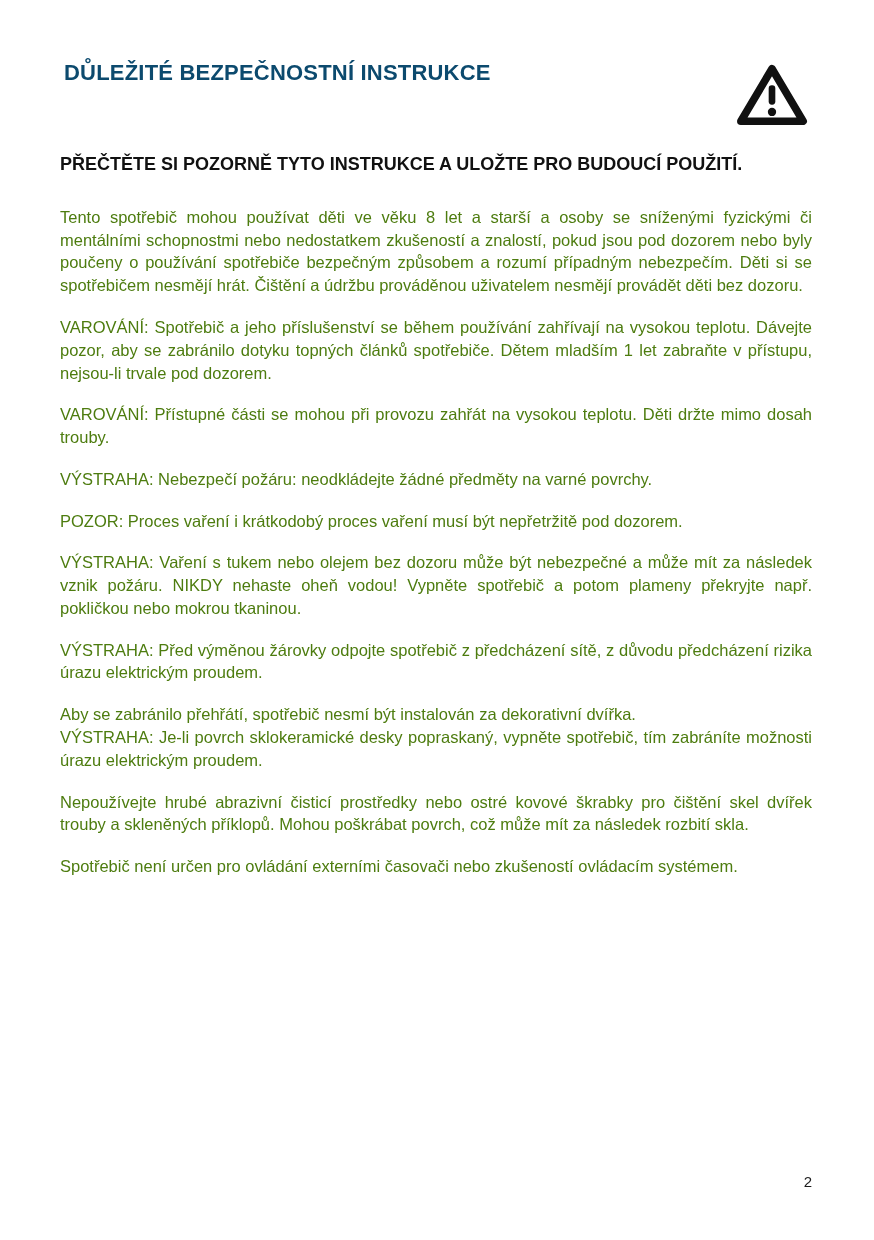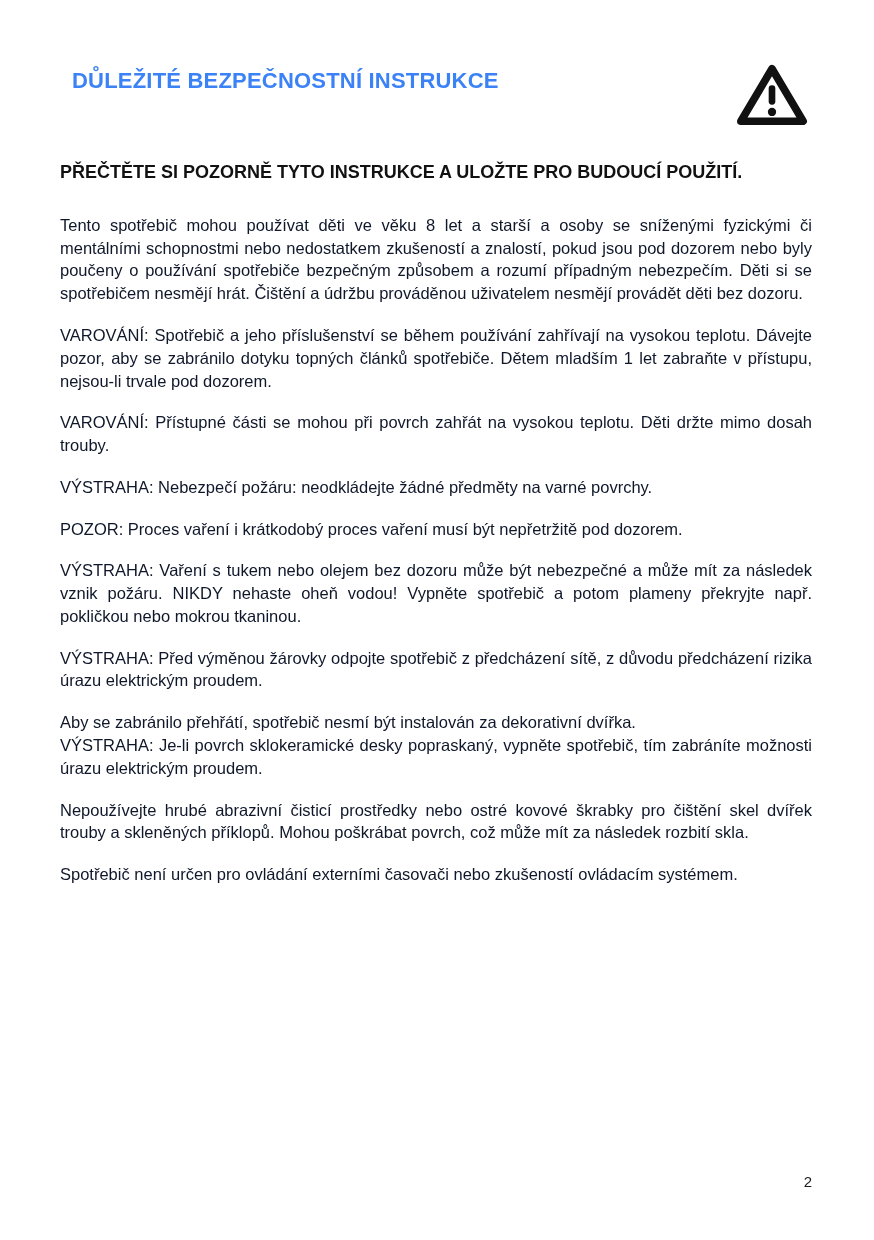--- a/index.html
+++ b/index.html
@@ -13,25 +13,25 @@
     height: 1240px;
     margin: 0 auto;
     background: #ffffff;
     box-sizing: border-box;
     padding: 56px 62px 0 60px;
     font-family: "Liberation Sans", sans-serif;
     color: #1a1a1a;
     overflow: hidden;
   }
   .doc-title {
-    margin: 12px;
+    margin: 4px;
     font-size: 22px;
     font-weight: bold;
     letter-spacing: 0.2px;
-    color: #3b82f6;
+    color: #0c4a6e;
   }
   .warning-icon {
     position: absolute;
     top: 62px;
     right: 66px;
     width: 72px;
     height: 66px;
   }
   .doc-subtitle {
     margin: 68px 0 0 0;
@@ -47,21 +47,21 @@
   }
   .body-text {
     margin-top: 30px;
   }
   .body-text p {
     margin: 0 0 19px 0;
     font-size: 16.5px;
     line-height: 1.38;
     text-align: justify;
     white-space: pre-line;
-    color: #0f172a;
+    color: #4d7c0f;
   }
   .page-number {
     position: absolute;
     right: 62px;
     bottom: 50px;
     font-size: 15px;
     color: #1c1c1c;
   }
 </style>
 </head>
@@ -77,21 +77,21 @@
       <rect x="47.2" y="33" width="9.6" height="28" rx="4.5" fill="#111111"></rect>
       <circle cx="52" cy="71.5" r="6" fill="#111111"></circle>
     </svg>
   </span>
 
   <h2 class="doc-subtitle">PŘEČTĚTE SI POZORNĚ TYTO INSTRUKCE A ULOŽTE PRO BUDOUCÍ POUŽITÍ.</h2>
 
   <div class="body-text">
     <p>Tento spotřebič mohou používat děti ve věku 8 let a starší a osoby se sníženými fyzickými či mentálními schopnostmi nebo nedostatkem zkušeností a znalostí, pokud jsou pod dozorem nebo byly poučeny o používání spotřebiče bezpečným způsobem a rozumí případným nebezpečím. Děti si se spotřebičem nesmějí hrát. Čištění a údržbu prováděnou uživatelem nesmějí provádět děti bez dozoru.</p>
     <p>VAROVÁNÍ: Spotřebič a jeho příslušenství se během používání zahřívají na vysokou teplotu. Dávejte pozor, aby se zabránilo dotyku topných článků spotřebiče. Dětem mladším 1 let zabraňte v přístupu, nejsou-li trvale pod dozorem.</p>
-    <p>VAROVÁNÍ: Přístupné části se mohou při povrch zahřát na vysokou teplotu. Děti držte mimo dosah trouby.</p>
+    <p>VAROVÁNÍ: Přístupné části se mohou při provozu zahřát na vysokou teplotu. Děti držte mimo dosah trouby.</p>
     <p>VÝSTRAHA: Nebezpečí požáru: neodkládejte žádné předměty na varné povrchy.</p>
     <p>POZOR: Proces vaření i krátkodobý proces vaření musí být nepřetržitě pod dozorem.</p>
     <p>VÝSTRAHA: Vaření s tukem nebo olejem bez dozoru může být nebezpečné a může mít za následek vznik požáru. NIKDY nehaste oheň vodou! Vypněte spotřebič a potom plameny překryjte např. pokličkou nebo mokrou tkaninou.</p>
     <p>VÝSTRAHA: Před výměnou žárovky odpojte spotřebič z předcházení sítě, z důvodu předcházení rizika úrazu elektrickým proudem.</p>
     <p>Aby se zabránilo přehřátí, spotřebič nesmí být instalován za dekorativní dvířka.
 VÝSTRAHA: Je-li povrch sklokeramické desky popraskaný, vypněte spotřebič, tím zabráníte možnosti úrazu elektrickým proudem.</p>
     <p>Nepoužívejte hrubé abrazivní čisticí prostředky nebo ostré kovové škrabky pro čištění skel dvířek trouby a skleněných příklopů. Mohou poškrábat povrch, což může mít za následek rozbití skla.</p>
     <p>Spotřebič není určen pro ovládání externími časovači nebo zkušeností ovládacím systémem.</p>
   </div>
 

